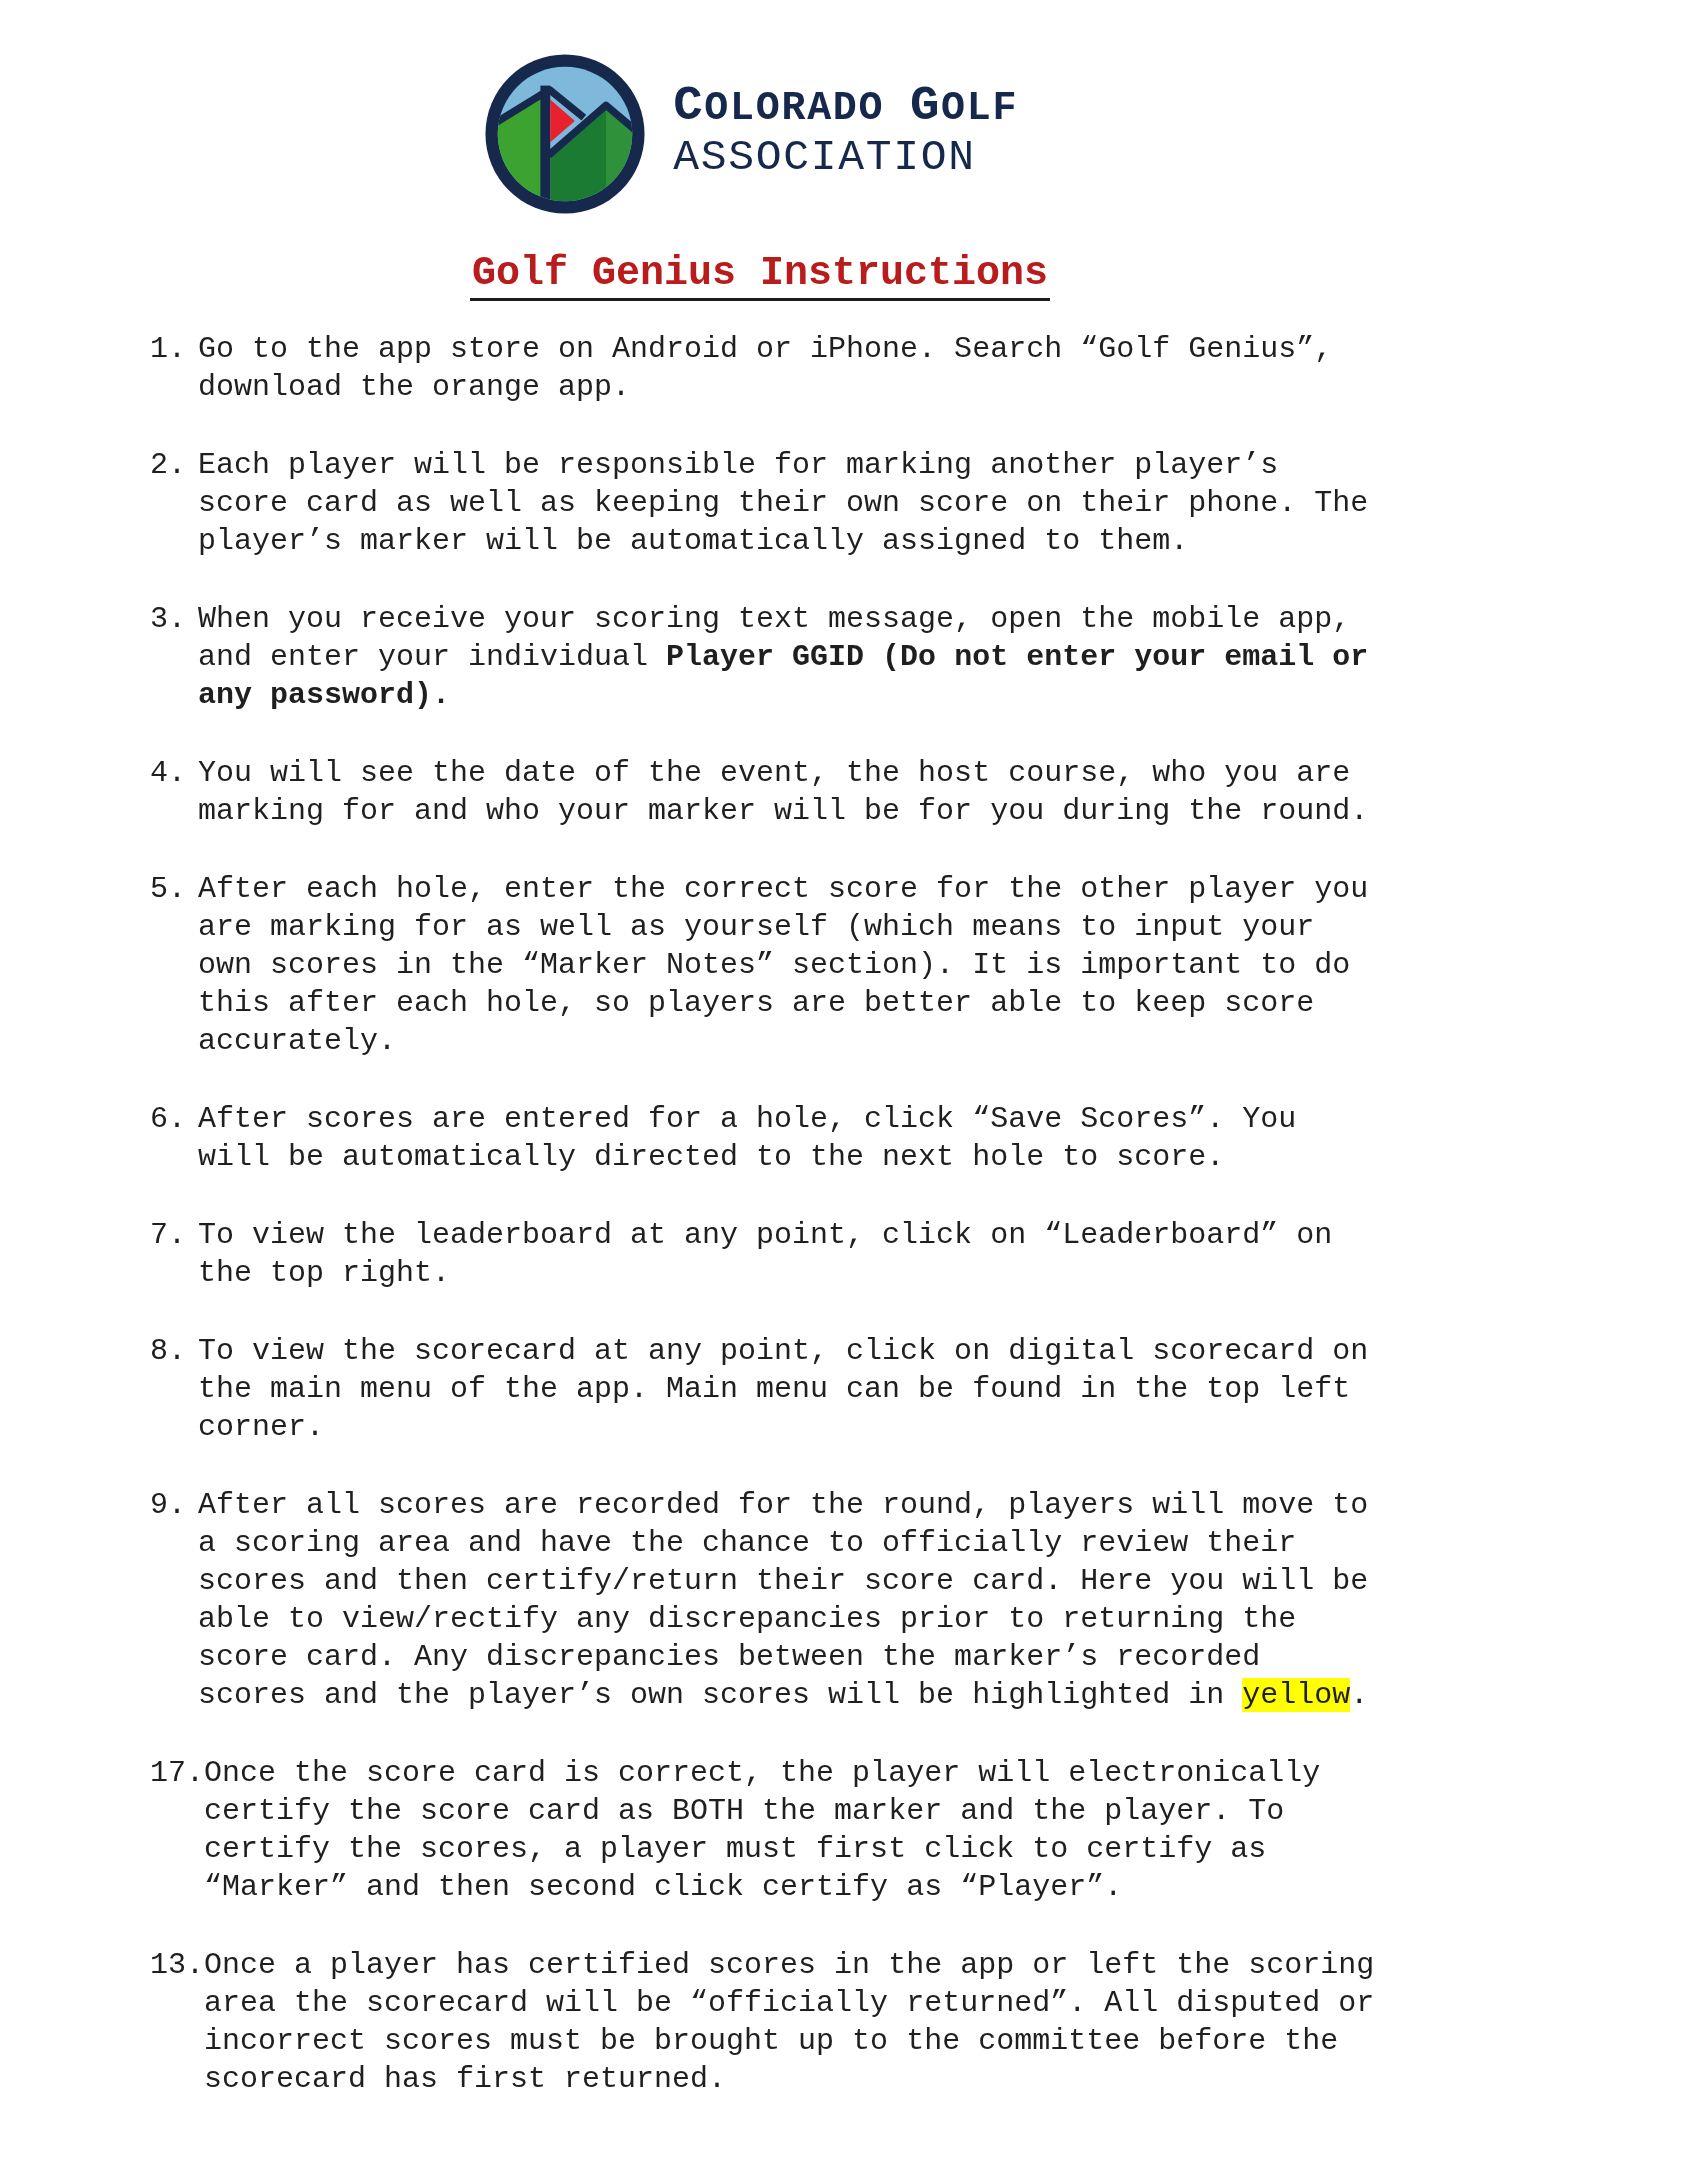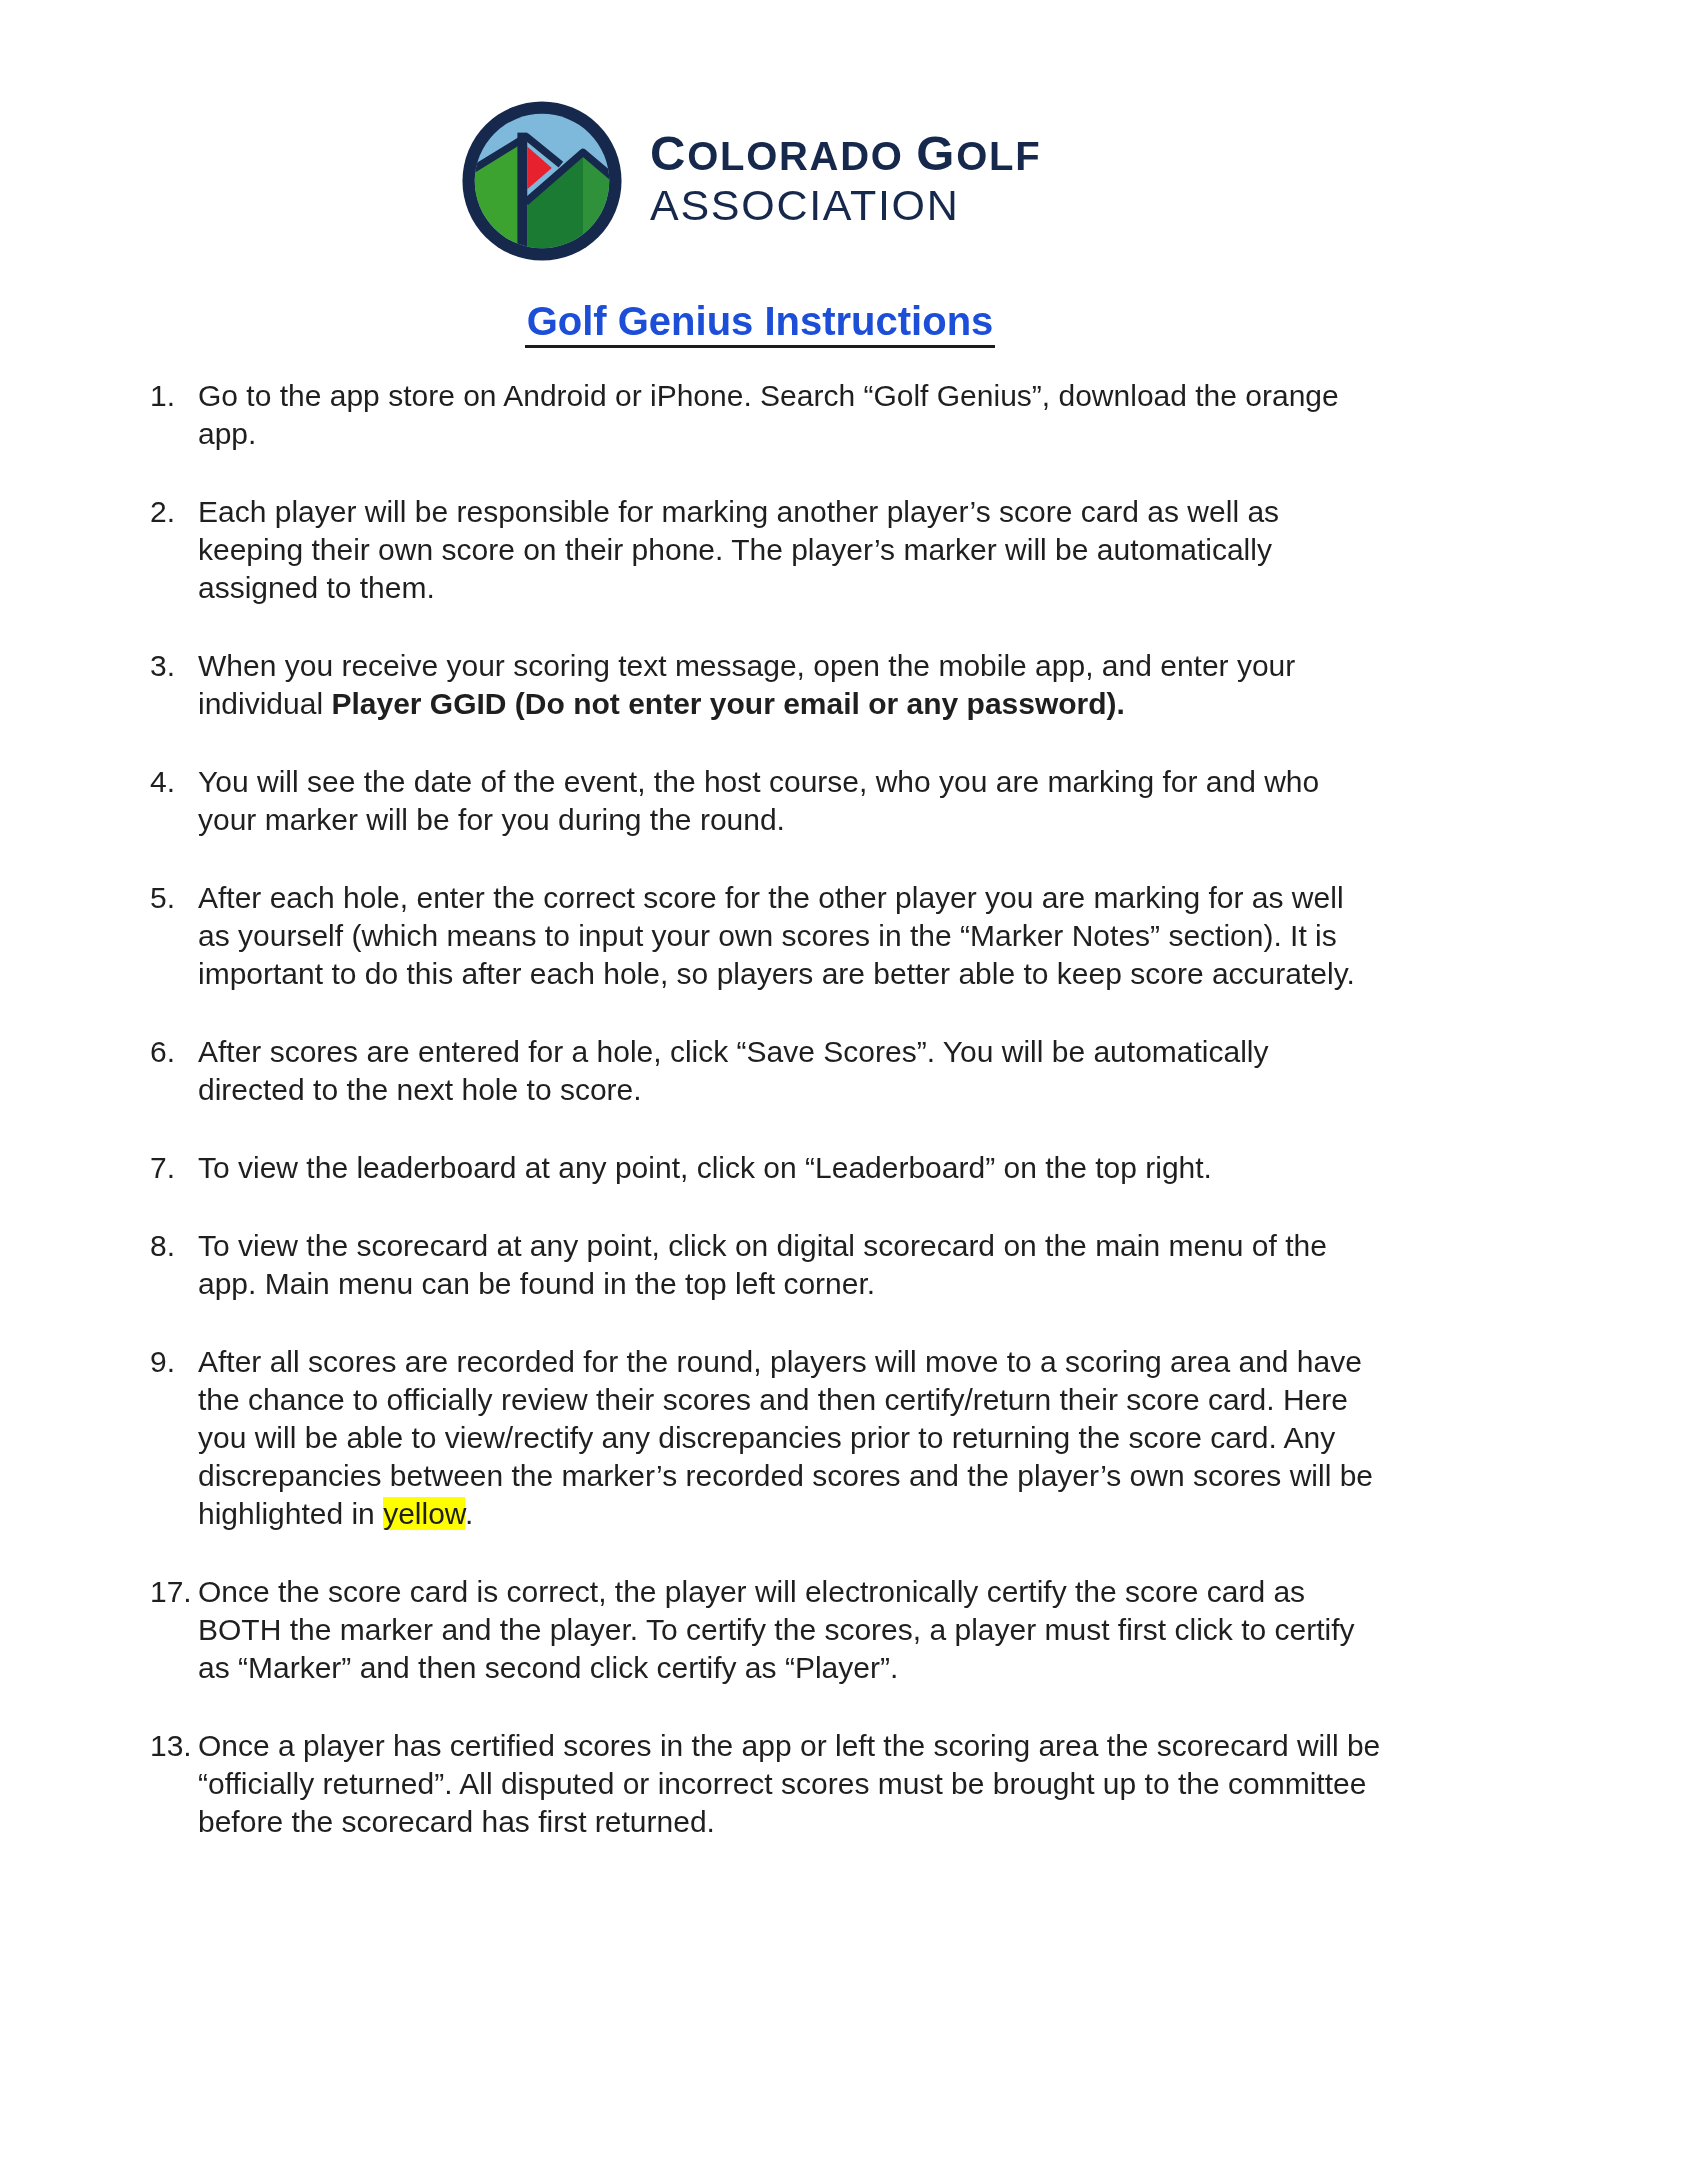--- a/index.html
+++ b/index.html
@@ -10,22 +10,23 @@
   body {
     width: 1687px;
     height: 2183px;
     font-family: "Liberation Sans", "DejaVu Sans", sans-serif;
     color: #1f1f1f;
     overflow: hidden;
   }
   .page {
     width: 1520px;
     height: 2183px;
-    padding-top: 99px;
+    padding-top: 52px;
     box-sizing: border-box;
+    font-family: Liberation Mono, monospace;
   }
 
   
   .logo-row {
     display: flex;
     justify-content: center;
     align-items: flex-start;
     gap: 26px;
     height: 164px;
     margin-left: -18.6px; 
@@ -53,21 +54,21 @@
   .title-wrap {
     text-align: center;
     margin-top: 37px;
     height: 52px;
   }
   .title-inner {
     display: inline-block;
     font-size: 40px;
     line-height: 42px;
     font-weight: bold;
-    color: #1d4ed8;
+    color: #b91c1c;
     border-bottom: 3.4px solid #1c1c1c;
     padding: 0 1.7px 2.5px 1.7px;
   }
 
   
   .list {
     margin: 25px 137px 0 150px;
     font-size: 30px;
     line-height: 38px;
   }

